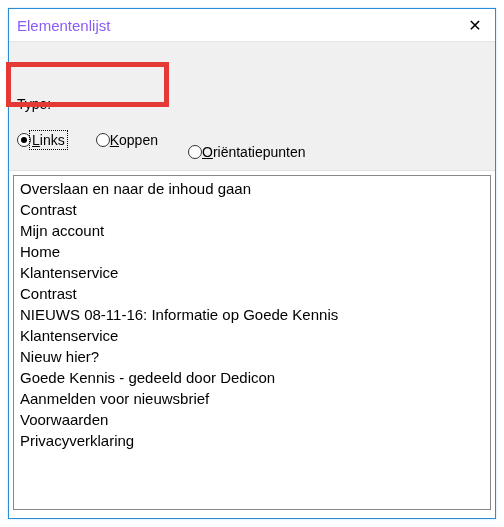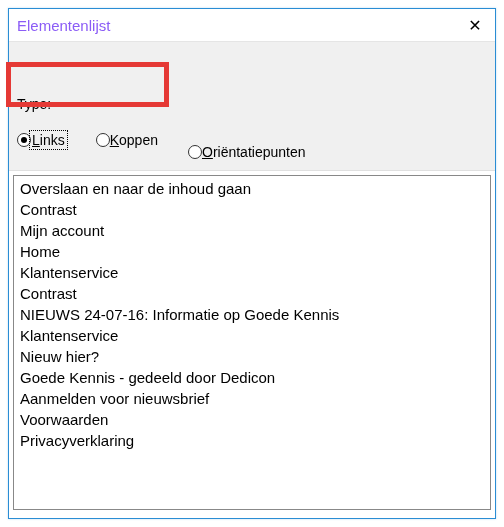--- a/index.html
+++ b/index.html
@@ -135,21 +135,21 @@
         </div>
     </div>
 
     <div class="list-area" id="list-area">
         <div class="list-item">Overslaan en naar de inhoud gaan</div>
         <div class="list-item">Contrast</div>
         <div class="list-item">Mijn account</div>
         <div class="list-item">Home</div>
         <div class="list-item">Klantenservice</div>
         <div class="list-item">Contrast</div>
-        <div class="list-item">NIEUWS 24-07-16: Informatie op Goede Kennis</div>
+        <div class="list-item">NIEUWS 08-11-16: Informatie op Goede Kennis</div>
         <div class="list-item">Klantenservice</div>
         <div class="list-item">Nieuw hier?</div>
         <div class="list-item">Goede Kennis - gedeeld door Dedicon</div>
         <div class="list-item">Aanmelden voor nieuwsbrief</div>
         <div class="list-item">Voorwaarden</div>
         <div class="list-item">Privacyverklaring</div>
       </div>
   </div>
 
   <div class="highlight-box" id="hl" style="left: 6px; top: 62px; width: 163px; height: 45px;"></div>

